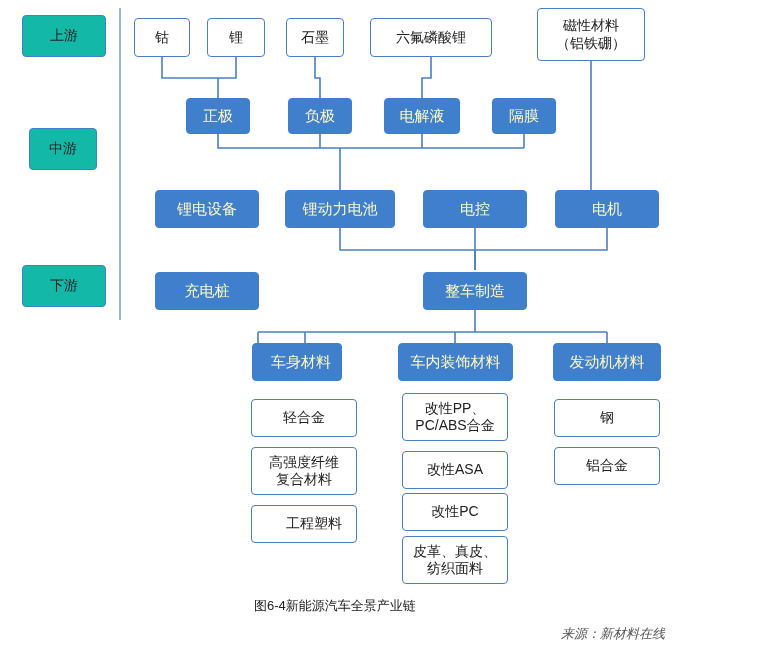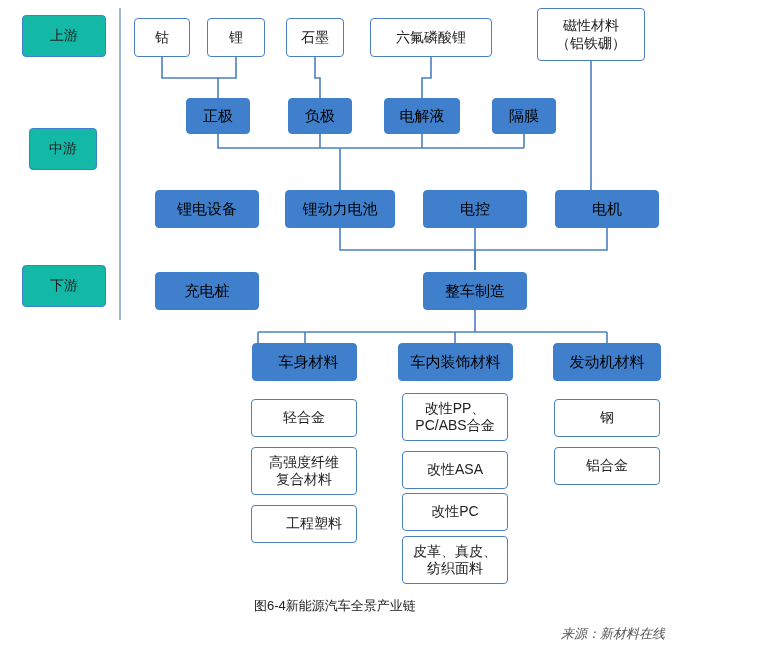--- a/index.html
+++ b/index.html
@@ -35,21 +35,21 @@
     color: #222222;
     font-size: 14px;
   }
   .white-box {
     border: 1px solid #4a7fc1;
     background: #ffffff;
     color: #222222;
   }
   .blue-box {
     background: #3f7fcc;
-    color: #000000;
+    color: #fef9c3;
     border: 1px solid #3f7fcc;
     font-size: 15px;
   }
   .divider {
     position: absolute;
     background: #9fb8d8;
   }
   svg.links {
     position: absolute;
     left: 0;
@@ -127,21 +127,21 @@
   <div class="node blue-box" style="left:492px; top:98px; width:64px; height:36px;">隔膜</div>
 
   <div class="node blue-box" style="left:155px; top:190px; width:104px; height:38px;">锂电设备</div>
   <div class="node blue-box" style="left:285px; top:190px; width:110px; height:38px;">锂动力电池</div>
   <div class="node blue-box" style="left:423px; top:190px; width:104px; height:38px;">电控</div>
   <div class="node blue-box" style="left:555px; top:190px; width:104px; height:38px;">电机</div>
 
   <div class="node blue-box" style="left:155px; top:272px; width:104px; height:38px;">充电桩</div>
   <div class="node blue-box" style="left:423px; top:272px; width:104px; height:38px;">整车制造</div>
 
-  <div class="node blue-box" style="left:252px; top:343px; width:105px; height:38px;padding-left:8px;">车身材料</div>
+  <div class="node blue-box" style="left:252px; top:343px; width:90px; height:38px;padding-left:8px;">车身材料</div>
   <div class="node blue-box" style="left:398px; top:343px; width:115px; height:38px;">车内装饰材料</div>
   <div class="node blue-box" style="left:553px; top:343px; width:108px; height:38px;">发动机材料</div>
 
   <div class="node white-box" style="left:251px; top:399px; width:106px; height:38px;">轻合金</div>
   <div class="node white-box" style="left:251px; top:447px; width:106px; height:48px;">高强度纤维
 复合材料</div>
   <div class="node white-box" style="left:251px; top:505px; width:106px; height:38px;padding-left:20px;">工程塑料</div>
 
   <div class="node white-box" style="left:402px; top:393px; width:106px; height:48px;">改性PP、
 PC/ABS合金</div>

